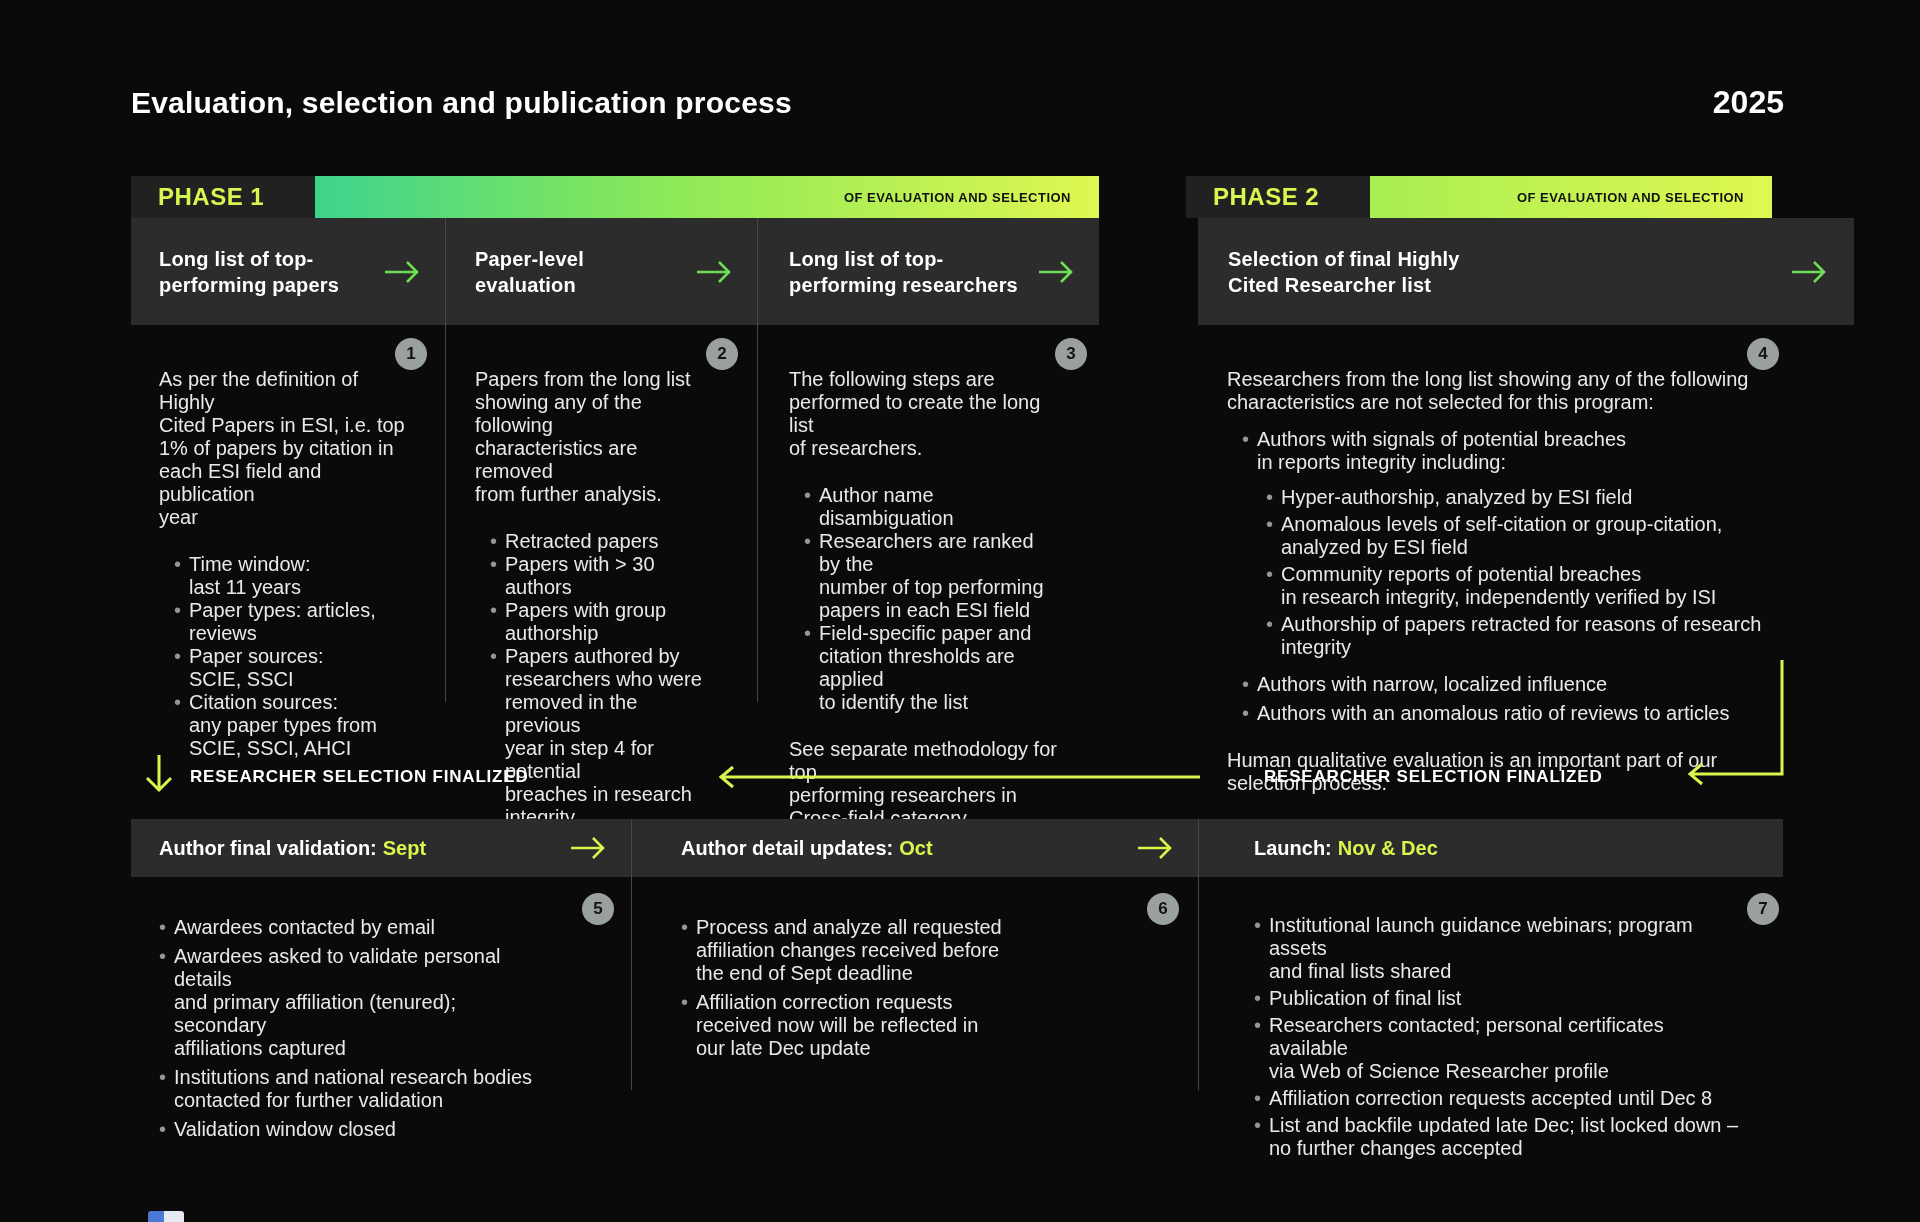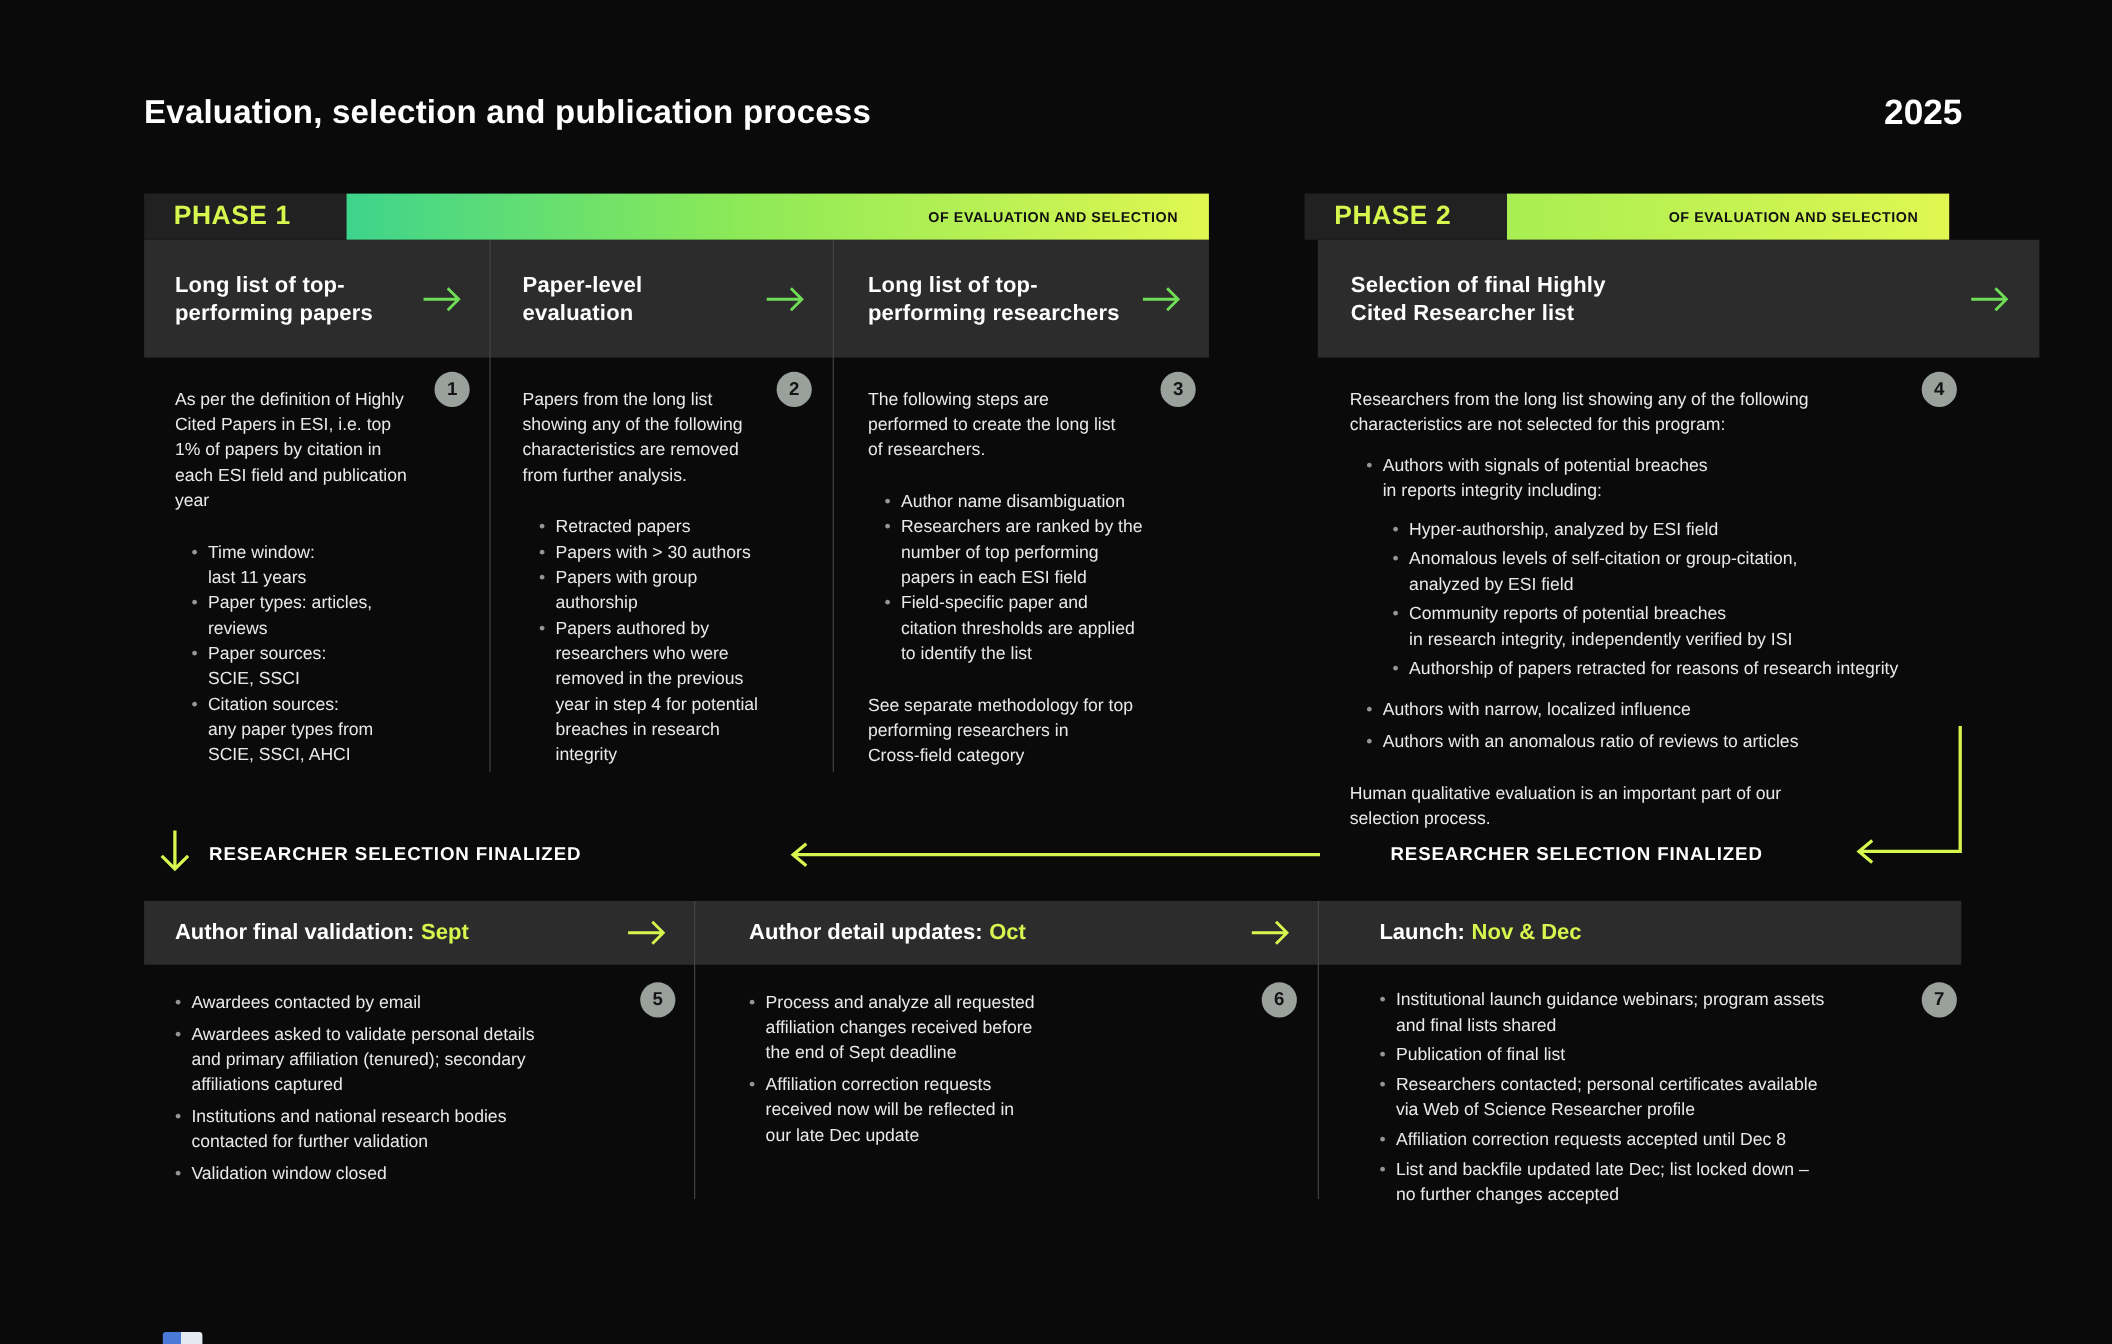--- a/index.html
+++ b/index.html
@@ -37,21 +37,21 @@
   .colhead-title { font-size:20px; font-weight:700; color:#fff; line-height:26px; letter-spacing:.2px; }
 
   
   .arr { flex:0 0 auto; }
   .arr path { fill:none; stroke:var(--green,#6fdd55); stroke-width:2.6px; }
   .arr.lime path { stroke:var(--lime,#d7f64e); }
   .conn { position:absolute; }
   .conn path { fill:none; stroke:var(--lime,#d7f64e); stroke-width:3px; }
 
   
-  .stepbody { position:absolute; font-size:16px; line-height:23px; color:var(--text,#e9e9e9); }
+  .stepbody { position:absolute; font-size:20px; line-height:23px; color:var(--text,#e9e9e9);margin-top:16px; }
   .sb1 { left:131px;  top:352px; width:314px; padding:0 40px 0 28px; }
   .sb2 { left:445px;  top:352px; width:312px; padding:0 40px 0 30px; }
   .sb3 { left:757px;  top:352px; width:342px; padding:0 40px 0 32px; }
   .sb4 { left:1198px; top:352px; width:586px; padding:0 16px 0 29px; }
 
   .bullets { display:flex; flex-direction:column; }
   .bullets.indent { margin-left:15px; margin-top:24px; }
   .bullets.sub { margin-left:39px; gap:4px; }
   .bullets.flush { margin:0; gap:6px; }
   .bullets.gap4 { gap:4px; }

